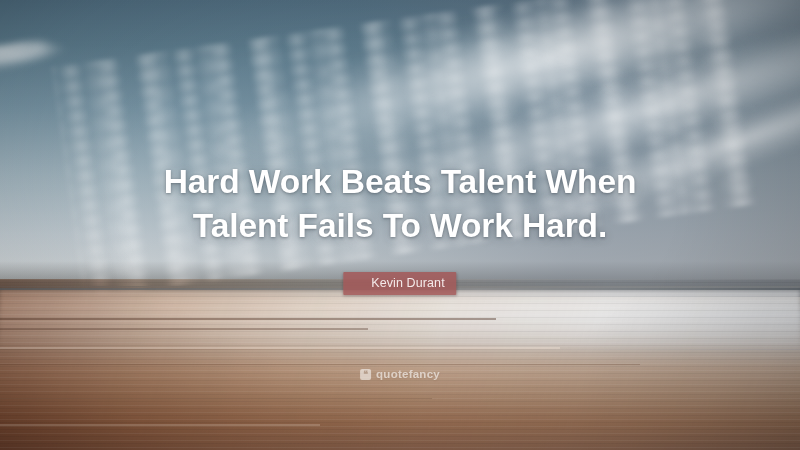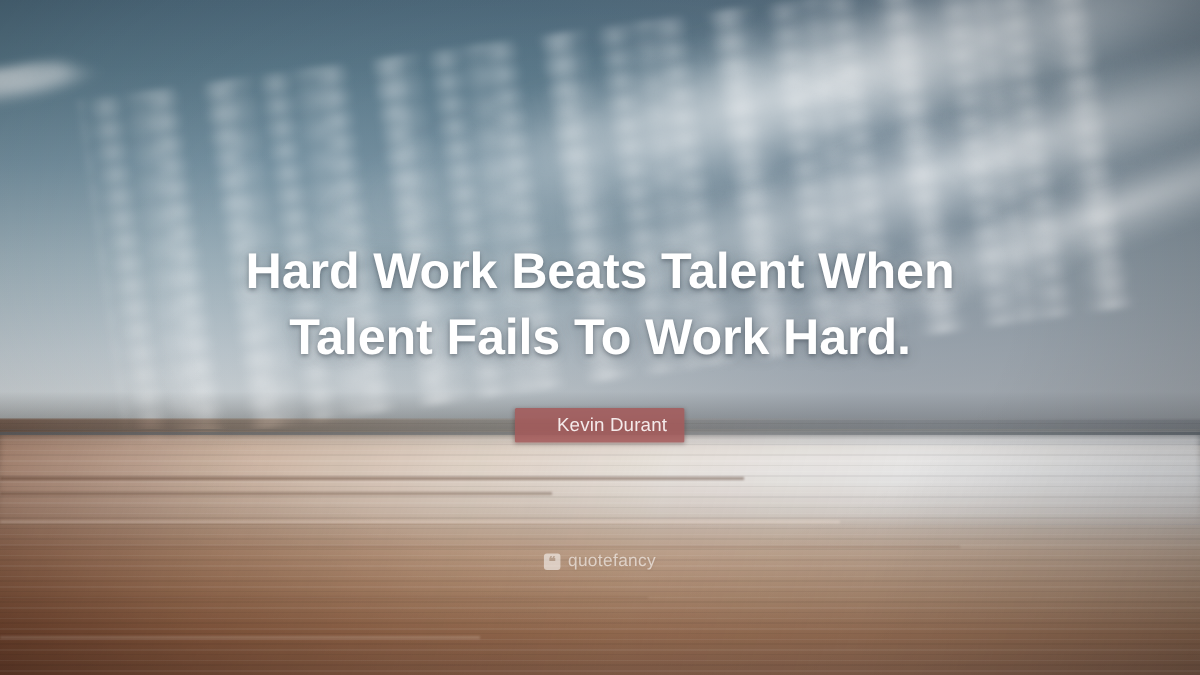--- a/index.html
+++ b/index.html
@@ -352,21 +352,21 @@
     background: rgba(255,255,255,0.88);
     color: #b8a596;
     font-size: 9px;
     font-weight: 700;
     line-height: 1;
   }
 
   .watermark-text {
     color: rgba(255,255,255,0.92);
     font-size: 11.5px;
-    font-weight: 400;
+    font-weight: 700;
     letter-spacing: 0.25px;
     text-shadow: 0 1px 2px rgba(120,80,55,0.30);
   }
 </style>
 </head>
 <body>
 
 <div class="quote-card">
 
   <div class="sky-haze"></div>

